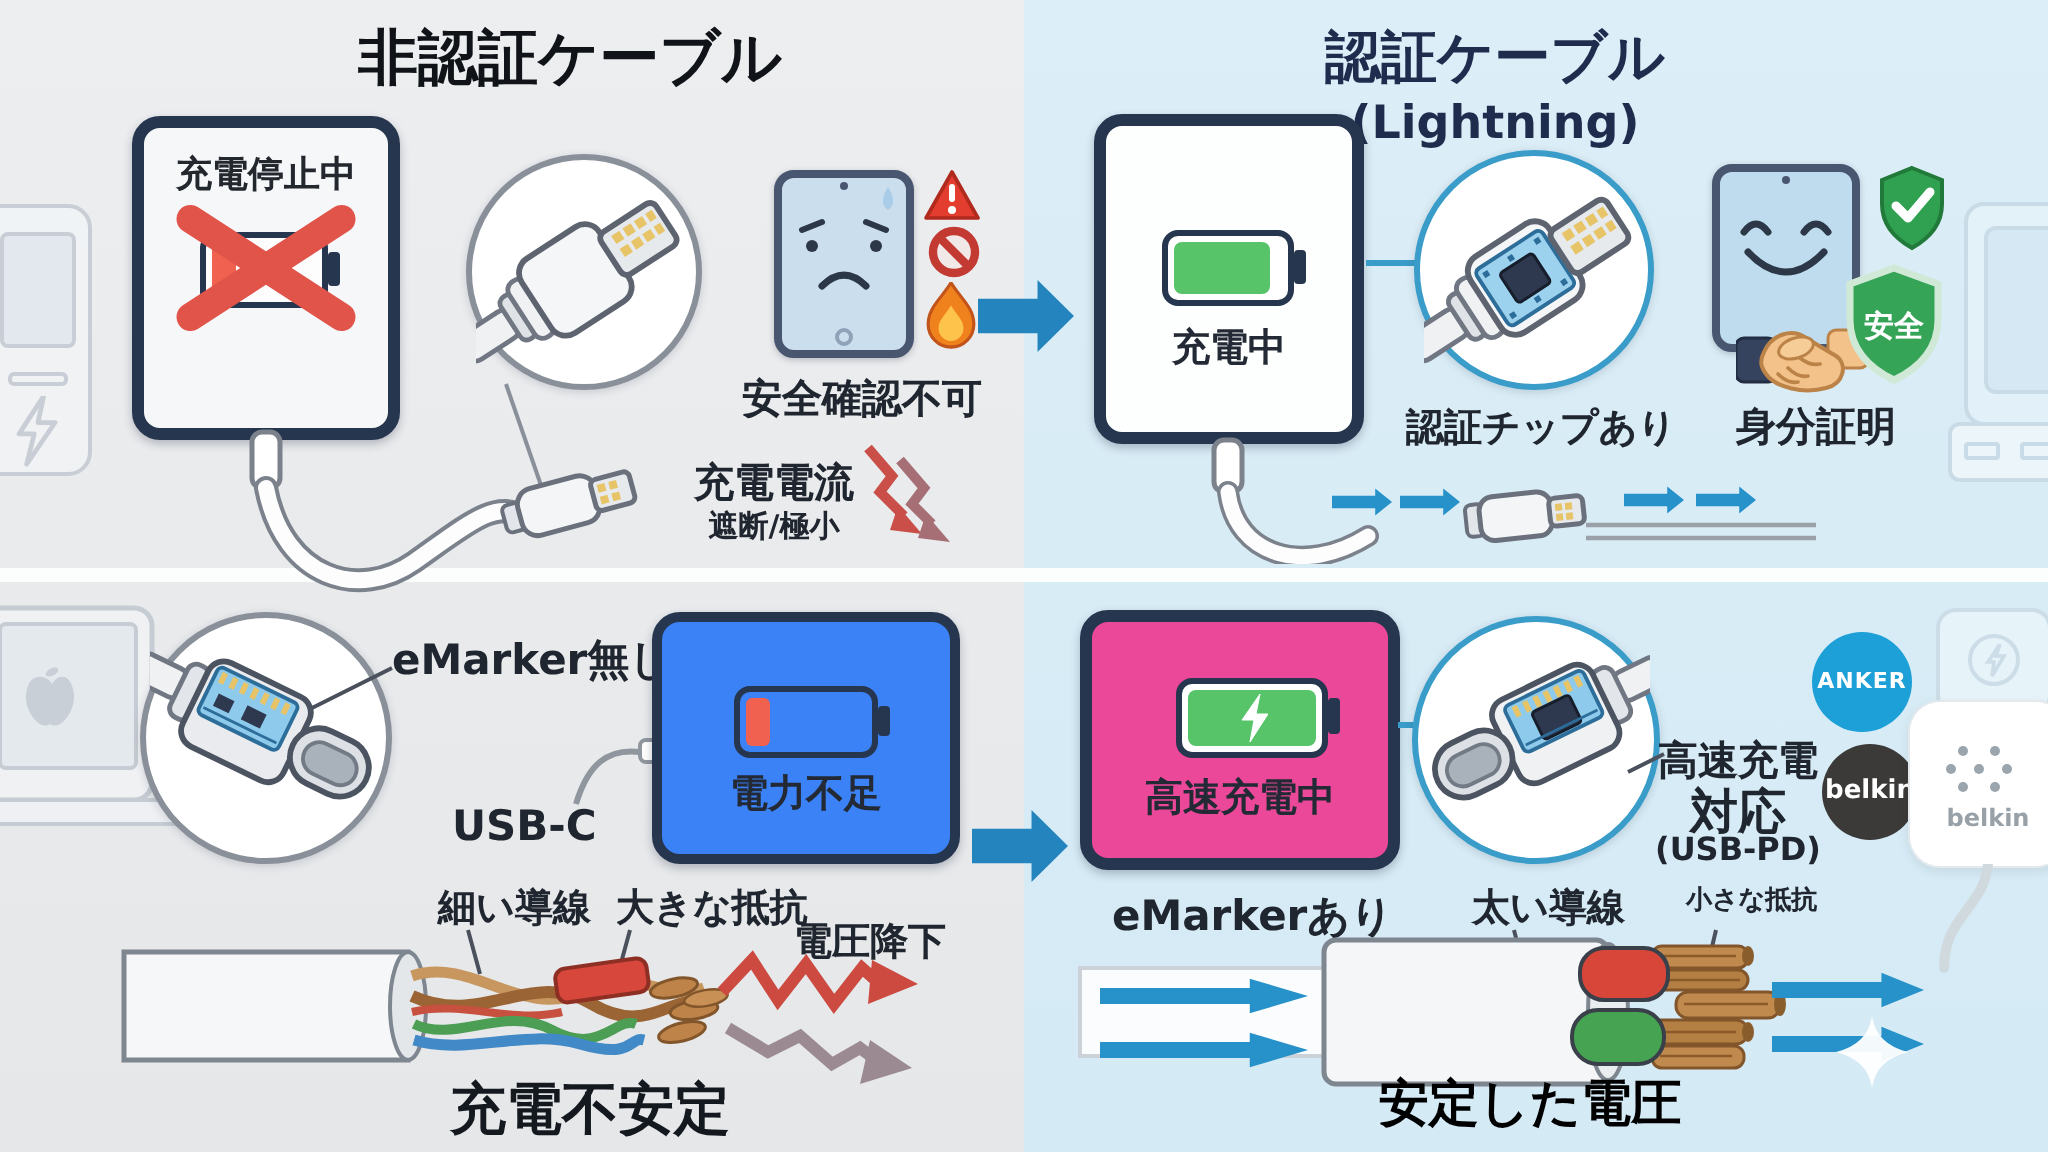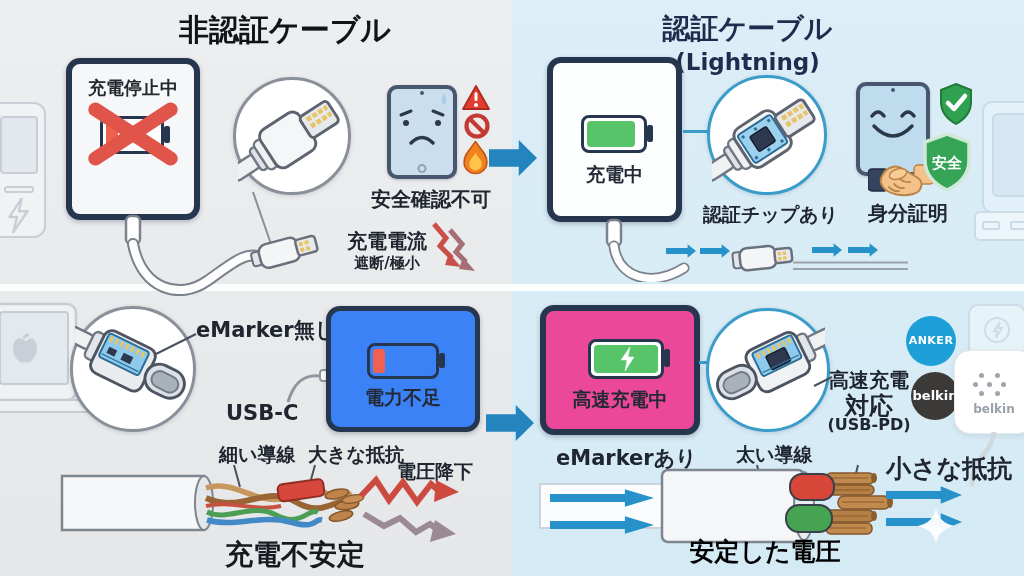--- a/index.html
+++ b/index.html
@@ -391,21 +391,21 @@
     <div class="dot" style="left:24px;top:40px;width:5px;height:5px;background:#9ba5ad;"></div>
     <div class="dot" style="left:40px;top:40px;width:5px;height:5px;background:#9ba5ad;"></div>
     <div class="t tc" style="left:0;top:52px;width:78px;font-size:12px;color:#98a1a8;">belkin</div>
   </div>
   <svg style="position:absolute;left:966px;top:432px;" width="56" height="64" viewBox="0 0 56 64">
     <path d="M28,0 C26,22 6,26 6,52" stroke="#cfd9de" stroke-width="5" fill="none" stroke-linecap="round"></path>
   </svg>
 
   <div class="t" style="left:556px;top:446px;font-size:21px;">eMarkerあり</div>
   <div class="t" style="left:724px;top:444px;font-size:19px;margin-left:12px;">太い導線</div>
-  <div class="t" style="left:843px;top:455px;font-size:25px;margin-left:43px;">小さな抵抗</div>
+  <div class="t" style="left:843px;top:444px;font-size:13px;">小さな抵抗</div>
   <svg style="position:absolute;left:745px;top:463px;" width="125" height="25" viewBox="0 0 125 25">
     <path d="M12,2 L17,22 M113,2 L109,19" stroke="#4a515c" stroke-width="2" fill="none"></path>
   </svg>
 
   <svg style="position:absolute;left:538px;top:460px;" width="430" height="88" viewBox="0 0 430 88">
     <rect x="2" y="24" width="126" height="44" fill="#fbfcfd" stroke="#ccd2d7" stroke-width="2"></rect>
     <rect x="124" y="10" width="142" height="72" rx="6" fill="#f5f6f8" stroke="#7e868f" stroke-width="2.5"></rect>
     <ellipse cx="266" cy="46" rx="10" ry="34" fill="#e9edef" stroke="#7e868f" stroke-width="2"></ellipse>
     <g>
       <rect x="288" y="13" width="48" height="11" rx="5" fill="#c08a4e" stroke="#82562a" stroke-width="1.5"></rect>

